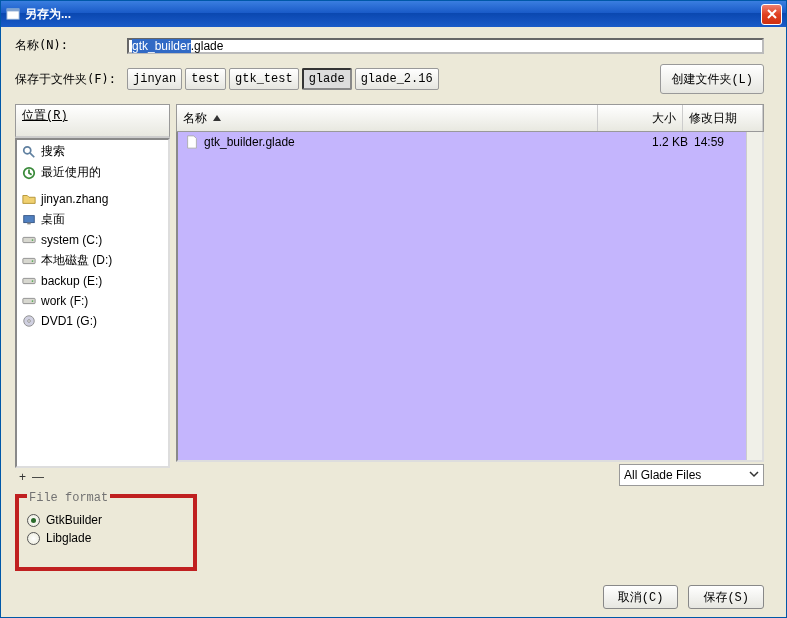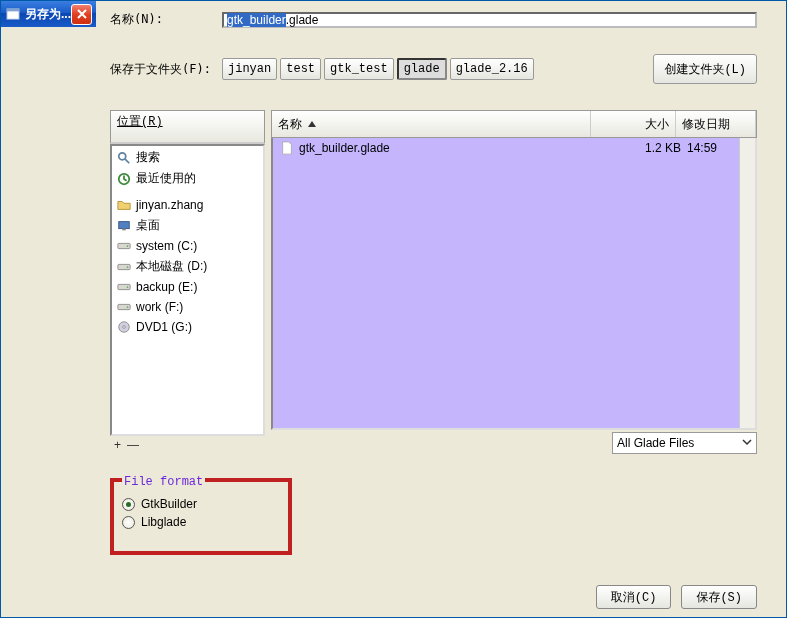--- a/index.html
+++ b/index.html
@@ -1,27 +1,27 @@
 <!DOCTYPE html>
 <html><head>
 <meta charset="utf-8">
 <style>
 * { box-sizing: border-box; font-family: "Tahoma", "SimSun", "宋体", sans-serif; font-size: 12px; }
 html, body { margin:0; padding:0; }
 body { background:#fff; width:787px; height:618px; position:relative; }
 
-.window { width:787px; height:618px; border:1px solid #0058a8; background:#ece9d8; position:relative; display:flex; flex-direction:row; }
+.window { width:787px; height:618px; border:1px solid #0058a8; background:#ece9d8; position:relative; display:flex; flex-direction:column; }
 
 .titlebar { height:26px; background:linear-gradient(to bottom,#3a7ee0 0%,#1a5bc8 45%,#0a47b0 46%,#1a5bc8 100%); display:flex; align-items:center; padding:0 4px; color:#fff; }
 .titlebar .icon { width:16px; height:16px; margin-right:4px; display:inline-flex; align-items:center; justify-content:center; }
 .titlebar .icon svg{width:14px;height:14px;}
 .titlebar .title { flex:1; font-weight:bold; }
 .close-btn { width:21px; height:21px; background:linear-gradient(to bottom,#f08070 0%,#e04020 50%,#d03010 100%); border:1px solid #fff; border-radius:3px; display:flex; align-items:center; justify-content:center; color:#fff; font-weight:bold; cursor:pointer; }
 
-.content { flex:1; padding:10px 29px 8px 14px; display:flex; flex-direction:column; gap:26px; }
+.content { flex:1; padding:10px 22px 8px 14px; display:flex; flex-direction:column; gap:10px; }
 
 .row { display:flex; align-items:center; gap:4px; }
 .row-label { width:108px; font-family:"SimSun","宋体",monospace; }
 .name-input { flex:1; height:16px; border:2px inset #bbb; background:#fff; font-family:"Courier New",monospace; padding:0 3px; display:flex; align-items:center; }
 .name-input .sel { background:#316ac5; color:#fff; }
 
 .path-btn { height:22px; border:1px solid #999; background:linear-gradient(to bottom,#fff,#e6e6e0); padding:2px 5px; font-family:"Courier New",monospace; cursor:pointer; border-radius:2px; }
 .path-btn.active { border:2px inset #888; background:#ddd; }
 .create-folder { margin-left:auto; height:30px; padding:2px 10px; border:1px solid #999; border-radius:3px; background:linear-gradient(to bottom,#fff,#e6e6e0); cursor:pointer; font-family:"Courier New",monospace; }
 
@@ -48,21 +48,21 @@
 .fi-name { flex:1; }
 .fi-size { width:85px; text-align:right; padding-right:6px;}
 .fi-date { width:62px; }
 .scrollbar-v { position:absolute; right:0; top:0; width:16px; height:100%; background:#f0f0e8; border-left:1px solid #ccc; }
 
 .filter-row { display:flex; justify-content:flex-end; margin-top:2px; }
 .filter-select { height:22px; min-width:145px; border:1px solid #999; background:#fff; font-family:"Courier New",monospace; padding:2px 4px; display:flex; align-items:center; justify-content:space-between; }
 .filter-select .chev { margin-left:8px; }
 
 .fileformat-box { border:4px solid #c02020; width:182px; padding:6px 8px 12px 8px; position:relative; margin-top:-2px; }
-.fileformat-box .legend { position:relative; top:-14px; background:#ece9d8; padding:0 2px; font-family:"Courier New",monospace; color:#6d28d9; }
+.fileformat-box .legend { position:relative; top:-14px; background:#ece9d8; padding:0 2px; font-family:"Courier New",monospace; color:#737373; }
 .radio-item { display:flex; align-items:center; gap:6px; font-family:"Courier New",monospace; margin-top:-6px; margin-bottom:10px; }
 .radio { width:13px; height:13px; border:1px solid #555; border-radius:50%; background:radial-gradient(circle,#fff,#e8e8d8); display:inline-flex; align-items:center; justify-content:center; }
 .radio .dot { width:5px; height:5px; background:#2a6a2a; border-radius:50%; }
 
 .action-row { display:flex; justify-content:flex-end; gap:10px; padding:4px 0 0 0; }
 .act-btn { height:24px; padding:2px 14px; border:1px solid #888; border-radius:3px; background:linear-gradient(to bottom,#fff,#e6e6e0); font-family:"Courier New",monospace; cursor:pointer; }
 
 .watermark { position:absolute; right:12px; bottom:12px; color:#ccc; font-size:11px; pointer-events:none; }
 </style>
 </head>

